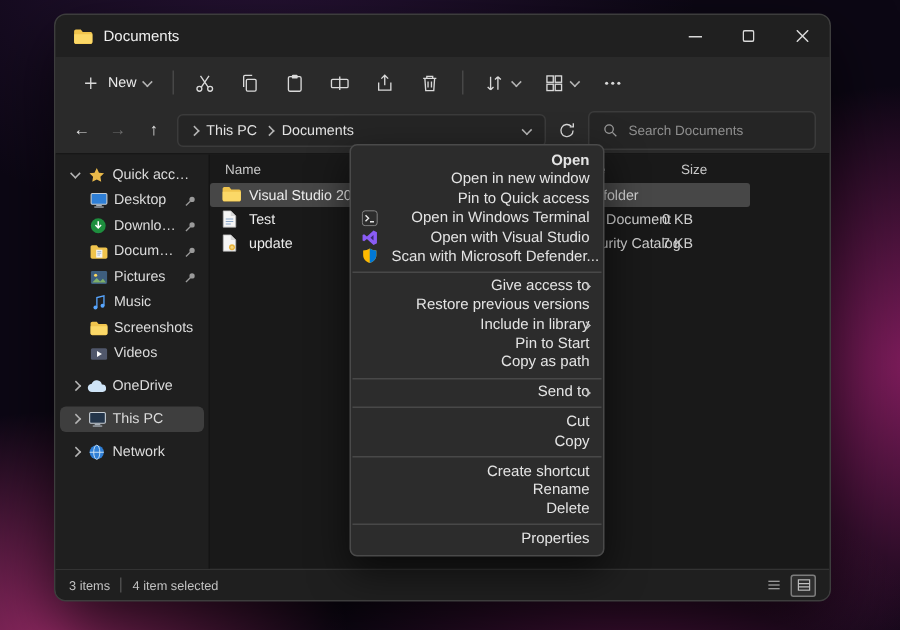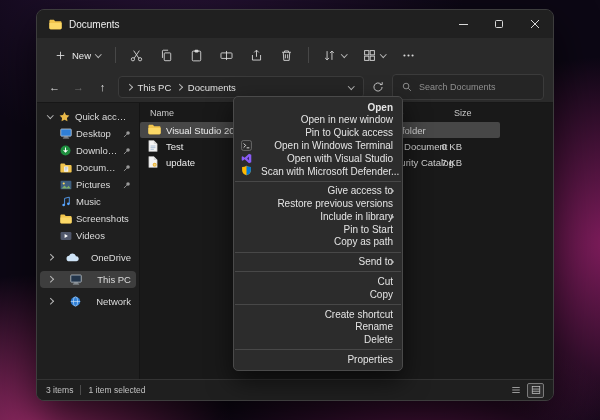--- a/index.html
+++ b/index.html
@@ -51,21 +51,21 @@
   
   .content { flex: 1; min-height: 0; display: flex; background: #191919; position: relative; }
   .sidebar { width: 103px; flex: none; background: #1f1f1f; border-right: 1px solid #141414; padding-top: 5px; overflow: hidden; }
   .si { display: flex; align-items: center; height: 17px; padding: 0 5px 0 7px; gap: 4px; font-size: 9.5px; color: #dcdcdc; border-radius: 4px; margin: 0 3px; white-space: nowrap; }
   .si .tw { width: 7px; flex: none; display: flex; justify-content: center; }
   .si.child { padding-left: 19px; }
   .si.selected { background: rgba(255,255,255,.14); }
   .si .ic { width: 13px; height: 13px; flex: none; display: flex; align-items: center; justify-content: center; }
   .si .lbl { overflow: hidden; text-overflow: ellipsis; }
   .si .pin { margin-left: auto; flex: none; display: flex; }
-  .si.gap { margin-top: 5px; justify-content: space-between; }
+  .si.gap { margin-top: 5px; }
   
   .filepane { flex: 1; position: relative; padding-top: 2px; }
   .fp-head { position: relative; height: 17px; color: #c9c9c9; font-size: 9px; }
   .fp-head span { position: absolute; top: 3px; }
   .col-name { left: 10px; }
   .col-type { left: 244px; }
   .col-size { left: 314px; }
   .frow { position: relative; height: 16px; width: 360px; border-radius: 2px; }
   .frow span { position: absolute; top: 3px; }
   .f-ic { left: 8px; top: 2px !important; display: flex; }
@@ -486,21 +486,21 @@
       <div class="cm-item">Create shortcut</div>
       <div class="cm-item">Rename</div>
       <div class="cm-item">Delete</div>
       <div class="cm-sep"></div>
       <div class="cm-item">Properties</div>
     </div>
 
     <div class="statusbar">
       <span>3 items</span>
       <span class="sb-sep"></span>
-      <span>1 item selected</span>
+      <span>4 item selected</span>
       <span class="sb-views">
         <span class="sb-btn">
             <svg width="10" height="10" viewBox="0 0 16 16" fill="none" stroke="#c2c2c2" stroke-width="1.2">
               <path d="M2 4h12M2 8h12M2 12h12"></path>
             </svg>
           </span>
         <span class="sb-btn active">
             <svg width="10" height="10" viewBox="0 0 16 16" fill="none" stroke="#c2c2c2" stroke-width="1.2">
               <rect x="2" y="2.5" width="12" height="11"></rect>
               <path d="M2 6.5h12M2 10h12"></path>

